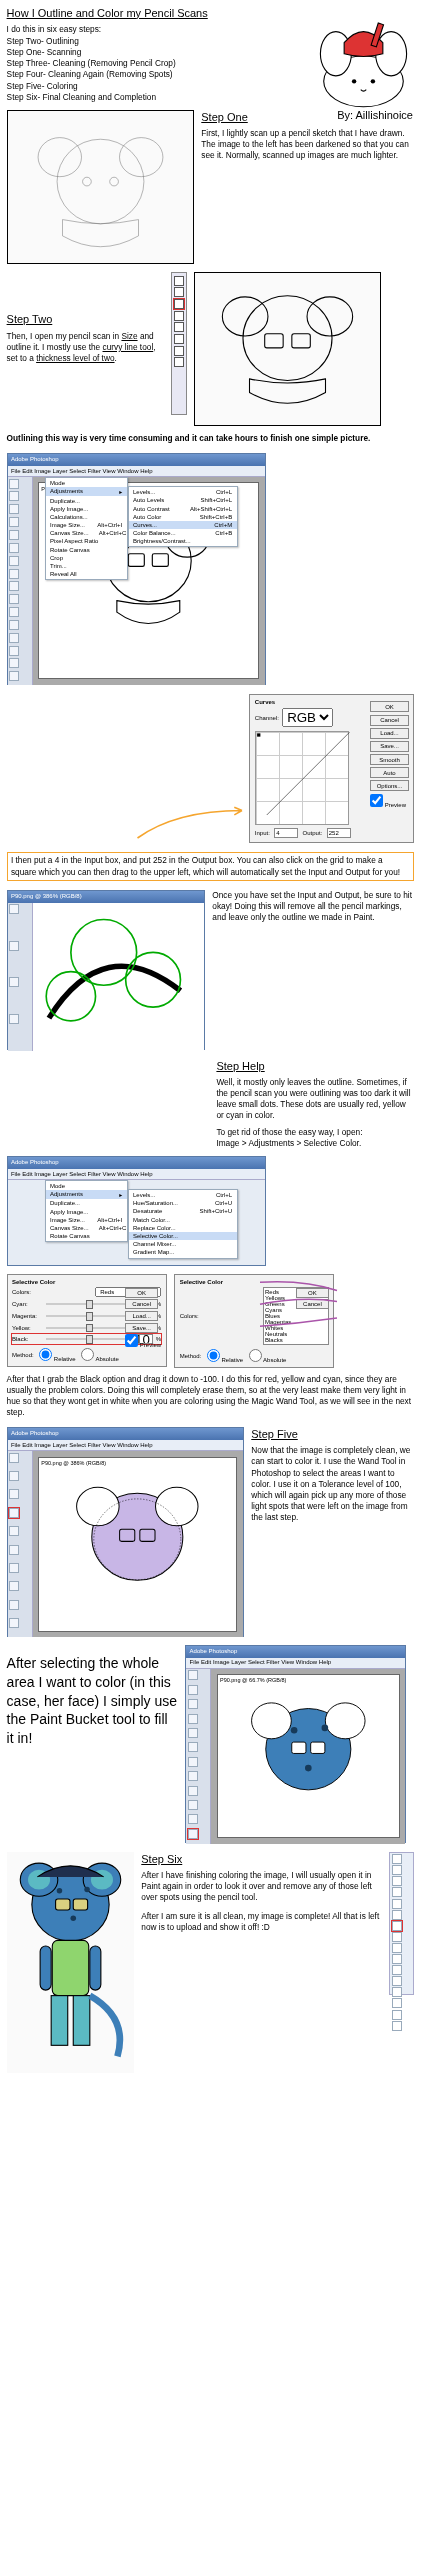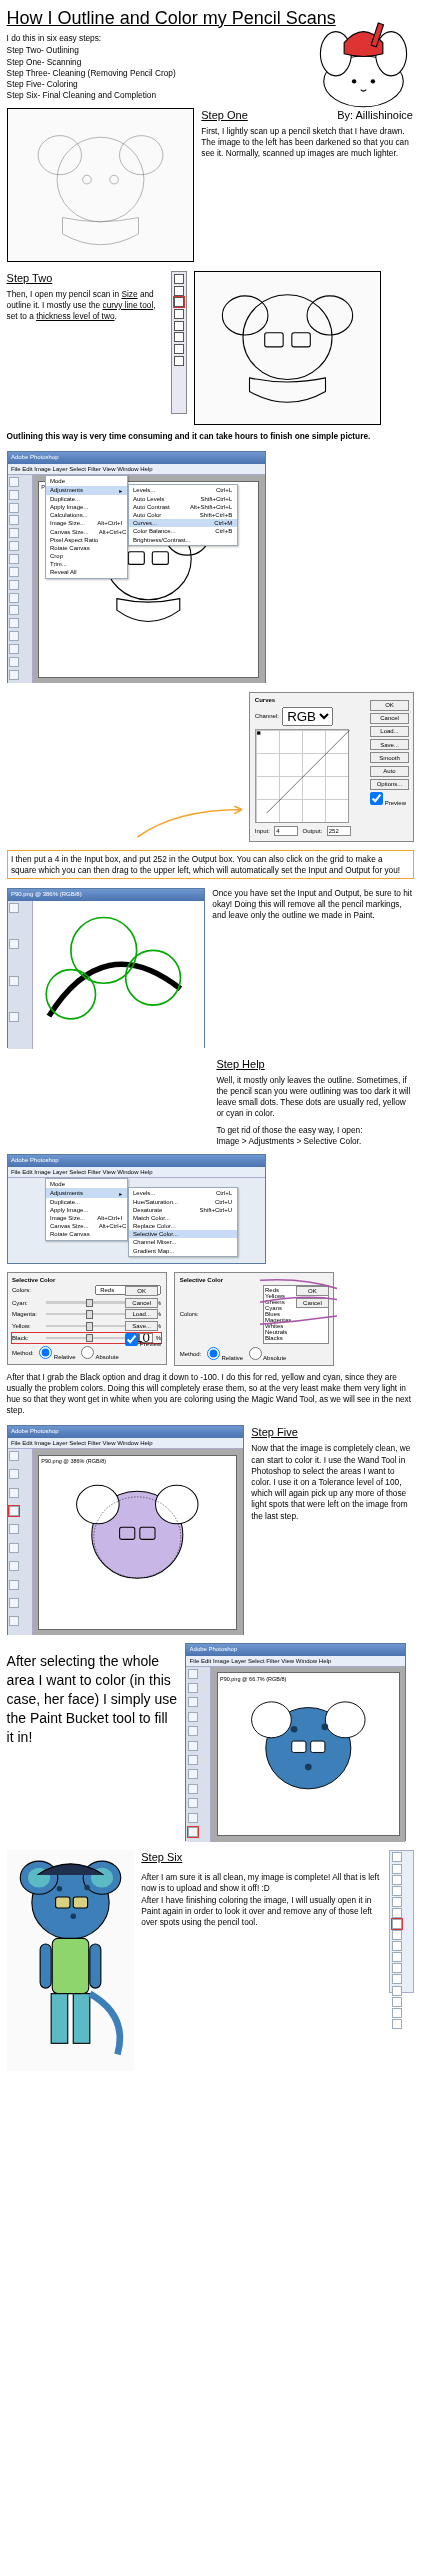--- a/index.html
+++ b/index.html
@@ -1,29 +1,29 @@
 <!DOCTYPE html>
 <html style="font-size:8.8px"><head>
 <meta charset="utf-8">
 <style>
   * { box-sizing: border-box; margin: 0; padding: 0; }
   body { width: 421px; background: #fff; font-family: "Comic Sans MS", cursive, sans-serif; color: #000; font-size: 8.3px; line-height: 1.35; }
   .hdr { position: relative; padding: 5.5px 6.6px 2.2px; }
-  .hdr h1 { font-size: 18px; font-weight: normal; text-decoration: underline; margin-bottom: 3.3px; }
+  .hdr h1 { font-size: 11px; font-weight: normal; text-decoration: underline; margin-bottom: 3.3px; }
   .steps-intro { font-size: 8.3px; margin-bottom: 1.1px; }
   .steps-list div { font-size: 8.3px; }
   .mascot { position: absolute; top: 4.4px; right: 5.5px; width: 105px; height: 105px; }
   .byline { position: absolute; top: 108px; right: 8px; font-size: 11px; }
   .section { padding: 4.4px 6.6px; }
   .row { display: flex; gap: 7.7px; align-items: flex-start; }
   .ph { border: 0.8px solid #000; background: #fafafa; display: inline-block; }
   .ph-sketch1 { width: 187px; height: 154px; }
   .steptitle { text-decoration: underline; font-size: 11px; margin-bottom: 3.3px; }
   .txt { font-size: 8.3px; }
-  .step2-left { width: 157px; }
+  .step2-left { width: 157px; margin-top: 40px; }
   .paint-strip { width: 15.4px; height: 143px; border: 0.6px solid #888; background: #e8e8f4; display: flex; flex-direction: column; align-items: center; gap: 1.7px; padding: 2.2px 0; }
   .paint-strip div { width: 10px; height: 10px; background: #fff; border: 0.6px solid #555; }
   .paint-strip .sel { outline: 1.1px solid #d33; }
   .ph-sketch2 { width: 187px; height: 154px; }
   .step2-bot { padding: 2.2px 6.6px 4.4px; font-size: 8.3px; font-weight: bold; }
   .ps-shot { border: 0.6px solid #5a7aa6; background: #e6ecf4; position: relative; }
   .ps-title { height: 12px; background: linear-gradient(#6f97cf,#4a73b0); color: #fff; font: 6px Tahoma, sans-serif; padding: 2.2px 3.3px; }
   .ps-menu { height: 11px; background: #e8eef7; font: 6px Tahoma, sans-serif; padding: 1.7px 3.3px; color: #000; border-bottom: 0.6px solid #aac; }
   .ps-body { display: flex; }
   .ps-tools { width: 25px; background: #d9e0eb; border-right: 0.6px solid #aac; display: flex; flex-wrap: wrap; gap: 1.1px; padding: 1.7px; }
@@ -65,20 +65,21 @@
 </head>
 <body>
 
 <div class="hdr">
   <h1>How I Outline and Color my Pencil Scans</h1>
   <div class="steps-intro">I do this in six easy steps:</div>
   <div class="steps-list">
     <div>Step Two- Outlining</div>
     <div>Step One- Scanning</div>
     <div>Step Three- Cleaning (Removing Pencil Crop)</div>
+    <div>Step Four- Cleaning Again (Removing Spots)</div>
     <div>Step Five- Coloring</div>
     <div>Step Six- Final Cleaning and Completion</div>
   </div>
   <svg class="mascot" viewBox="0 0 190 190">
     <ellipse cx="95" cy="140" rx="72" ry="46" fill="#fff" stroke="#000" stroke-width="2"></ellipse>
     <ellipse cx="45" cy="90" rx="28" ry="40" fill="#fff" stroke="#000" stroke-width="2"></ellipse>
     <ellipse cx="145" cy="90" rx="28" ry="40" fill="#fff" stroke="#000" stroke-width="2"></ellipse>
     <path d="M60 70 Q95 30 130 70 L130 90 Q95 100 60 90 Z" fill="#d33" stroke="#000" stroke-width="2"></path>
     <rect x="115" y="35" width="10" height="42" fill="#d33" stroke="#000" stroke-width="2" transform="rotate(18 120 56)"></rect>
     <circle cx="78" cy="140" r="4" fill="#000"></circle>
@@ -571,22 +572,22 @@
         <rect x="82" y="160" width="66" height="100" rx="10" fill="#8fd56e" stroke="#000" stroke-width="2"></rect>
         <rect x="80" y="260" width="30" height="90" fill="#5bbac3" stroke="#000" stroke-width="2"></rect>
         <rect x="120" y="260" width="30" height="90" fill="#5bbac3" stroke="#000" stroke-width="2"></rect>
         <rect x="60" y="170" width="20" height="80" rx="10" fill="#3d7fb8" stroke="#000" stroke-width="2"></rect>
         <rect x="150" y="170" width="20" height="80" rx="10" fill="#3d7fb8" stroke="#000" stroke-width="2"></rect>
         <path d="M150 260 Q220 300 200 370" fill="none" stroke="#3d7fb8" stroke-width="12"></path>
       </svg>
     </div>
     <div style="flex:1">
       <div class="steptitle">Step Six</div>
+      <div class="txt">After I have finishing coloring the image, I will usually open it in Paint again in order to look it over and remove any of those left over spots using the pencil tool.</div>
       <div class="txt" style="margin-top:7.7px">After I am sure it is all clean, my image is complete! All that is left now is to upload and show it off! :D</div>
-      <div class="txt">After I have finishing coloring the image, I will usually open it in Paint again in order to look it over and remove any of those left over spots using the pencil tool.</div>
     </div>
     <div class="step6-tools" style="height:143px">
       <span></span>
         <span></span>
       <span></span>
         <span></span>
       <span></span>
         <span></span>
       <span class="selp"></span>
         <span></span>

